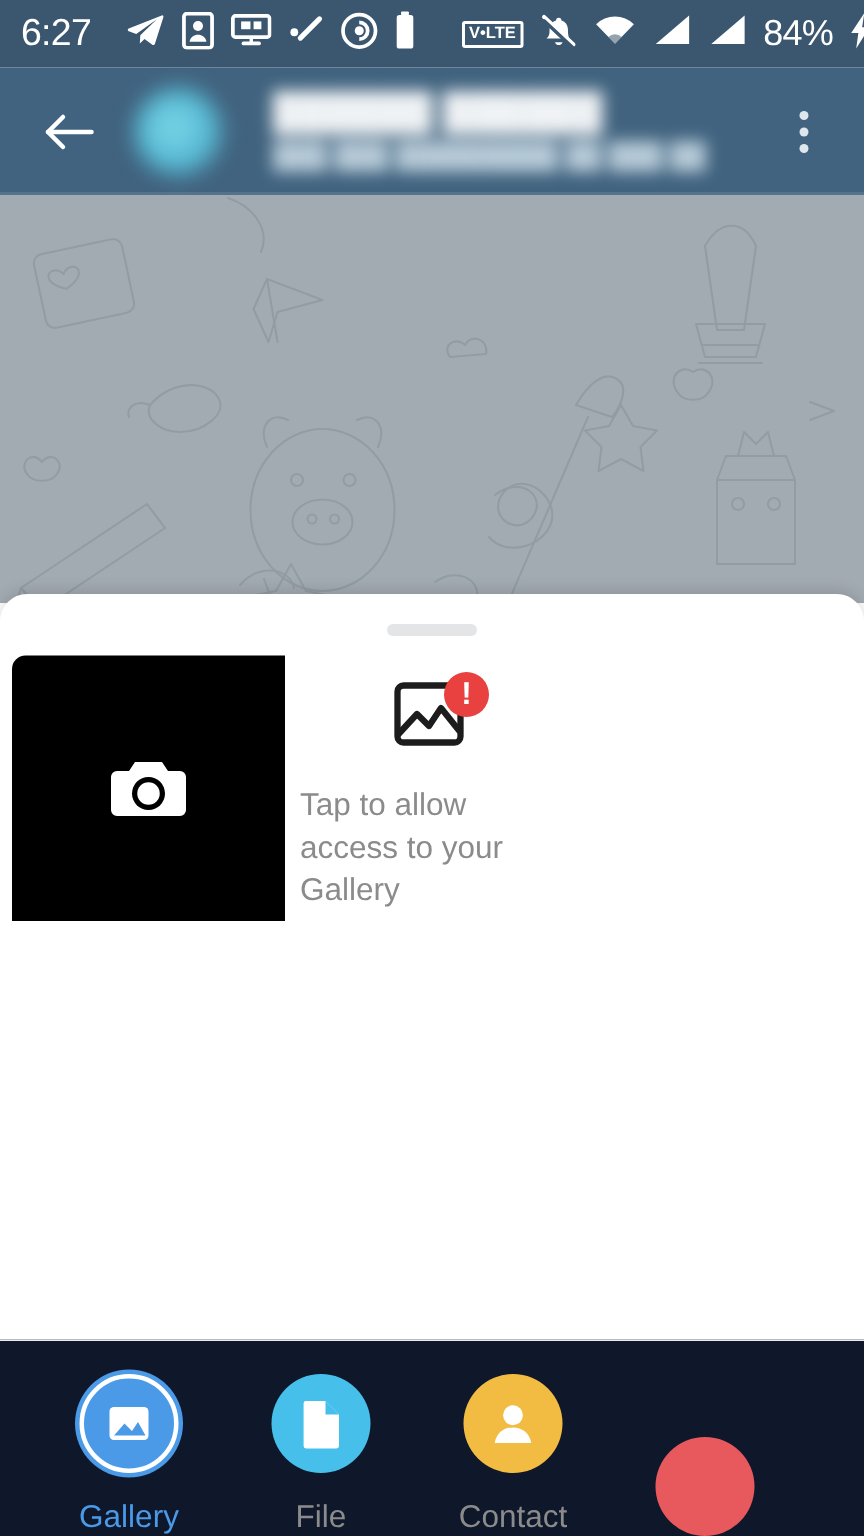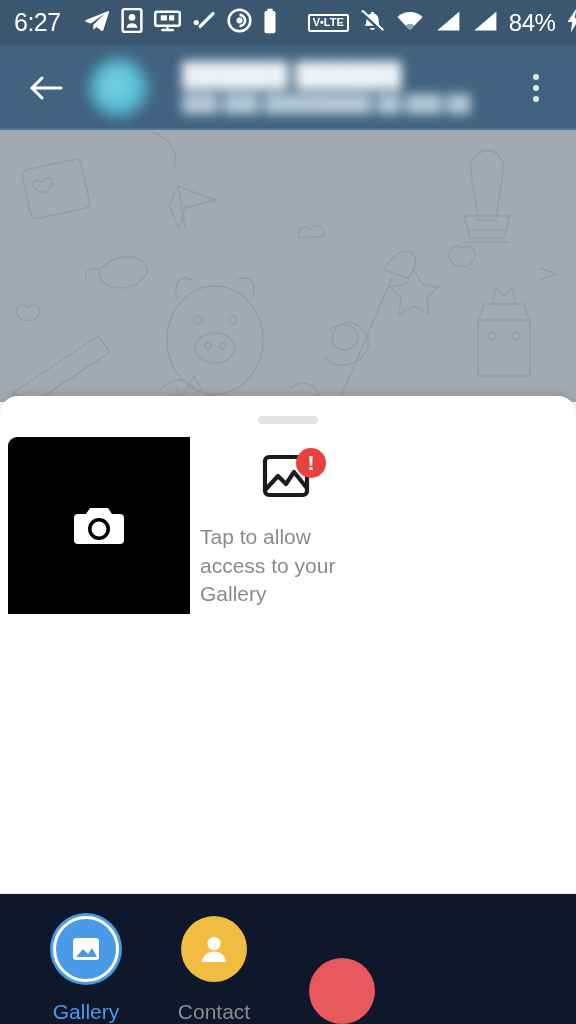--- a/index.html
+++ b/index.html
@@ -475,20 +475,29 @@
       <div class="nav-item">
         <div class="nav-circle ring" style="background:#4a9ae8;">
           <svg width="32" height="32" viewBox="0 0 32 32">
             <rect x="3" y="5" width="26" height="22" rx="3" fill="#ffffff"></rect>
             <path d="M6 24l7-8 5 5 4-6 5 9z" fill="#4a9ae8"></path>
           </svg>
         </div>
         <div class="nav-label active">Gallery</div>
       </div>
 
+      <div class="nav-item">
+        <div class="nav-circle" style="background:#46c0eb;">
+          <svg width="30" height="34" viewBox="0 0 30 34">
+            <path d="M5 2h13l9 9v21a1.6 1.6 0 0 1-1.6 1.6H5A1.6 1.6 0 0 1 3.4 32V3.6A1.6 1.6 0 0 1 5 2z" fill="#ffffff"></path>
+            <path d="M18 2l9 9h-9z" fill="#46c0eb"></path>
+          </svg>
+        </div>
+        <div class="nav-label">File</div>
+      </div>
 
 
       <div class="nav-item">
         <div class="nav-circle" style="background:#f2bc42;">
           <svg width="32" height="32" viewBox="0 0 32 32">
             <circle cx="16" cy="10.5" r="6.6" fill="#ffffff"></circle>
             <path d="M3.8 29c1.2-7 6.4-10.4 12.2-10.4S27 22 28.2 29z" fill="#ffffff"></path>
           </svg>
         </div>
         <div class="nav-label">Contact</div>

